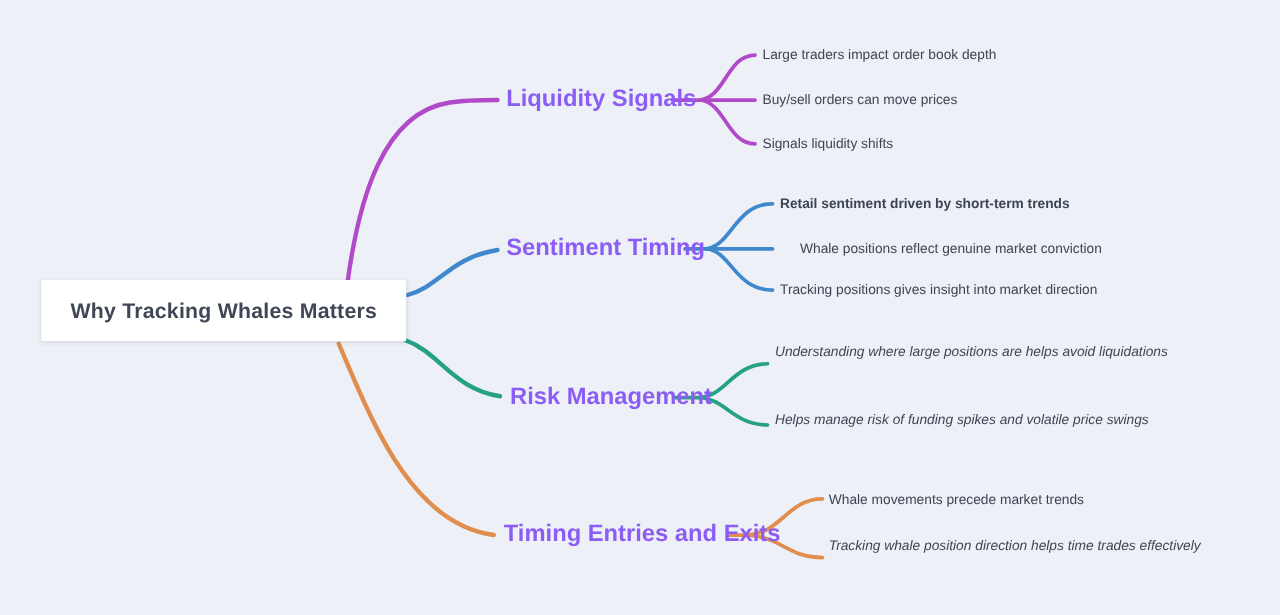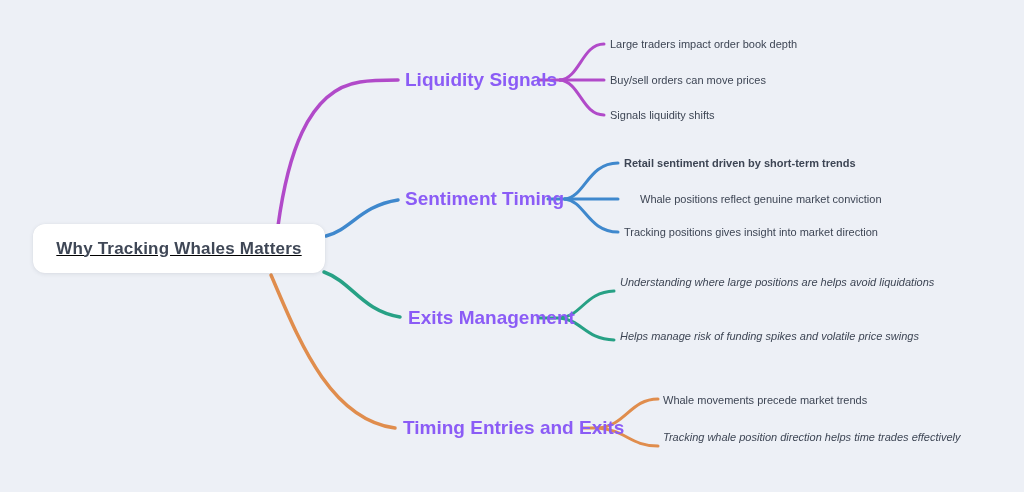--- a/index.html
+++ b/index.html
@@ -19,26 +19,25 @@
     position: absolute;
     left: 0; top: 0;
     width: 1024px; height: 492px;
   }
   .edges path { fill: none; stroke-linecap: round; }
   .root-node {
     position: absolute;
     left: 33px; top: 224px;
     width: 292px; height: 49px;
     background: #ffffff;
-    border-radius: 12px;
+    border-radius: 1px;
     box-shadow: 0 1px 4px rgba(40,50,70,0.10), 0 0 1px rgba(40,50,70,0.08);
     display: flex;
     align-items: center;
     justify-content: center;
-    text-decoration: underline;
   }
   .root-label {
     font-size: 17px;
     font-weight: 600;
     color: #3f4756;
     letter-spacing: 0.2px;
     white-space: nowrap;
   }
   .branch-label {
     position: absolute;
@@ -98,21 +97,21 @@
       <path stroke-width="3" d="M 598 428 C 626 430 630 446 658 446" stroke="#e08d4d"></path>
     </g>
   </svg>
 
   <div class="root-node">
     <span class="root-label">Why Tracking Whales Matters</span>
   </div>
 
   <div class="branch-label" style="left:405px; top:69px;">Liquidity Signals</div>
   <div class="branch-label" style="left:405px; top:188px;">Sentiment Timing</div>
-  <div class="branch-label" style="left:408px; top:307px;">Exits Management</div>
+  <div class="branch-label" style="left:408px; top:307px;">Risk Management</div>
   <div class="branch-label" style="left:403px; top:417px;">Timing Entries and Exits</div>
 
   <div class="leaf" style="left:610px; top:35px;">Large traders impact order book depth</div>
   <div class="leaf" style="left:610px; top:71px;">Buy/sell orders can move prices</div>
   <div class="leaf" style="left:610px; top:106px;">Signals liquidity shifts</div>
 
   <div class="leaf" style="left:624px; top:154px;font-weight:bold;">Retail sentiment driven by short-term trends</div>
   <div class="leaf" style="left:624px; top:190px;margin-left:16px;">Whale positions reflect genuine market conviction</div>
   <div class="leaf" style="left:624px; top:223px;">Tracking positions gives insight into market direction</div>
 

